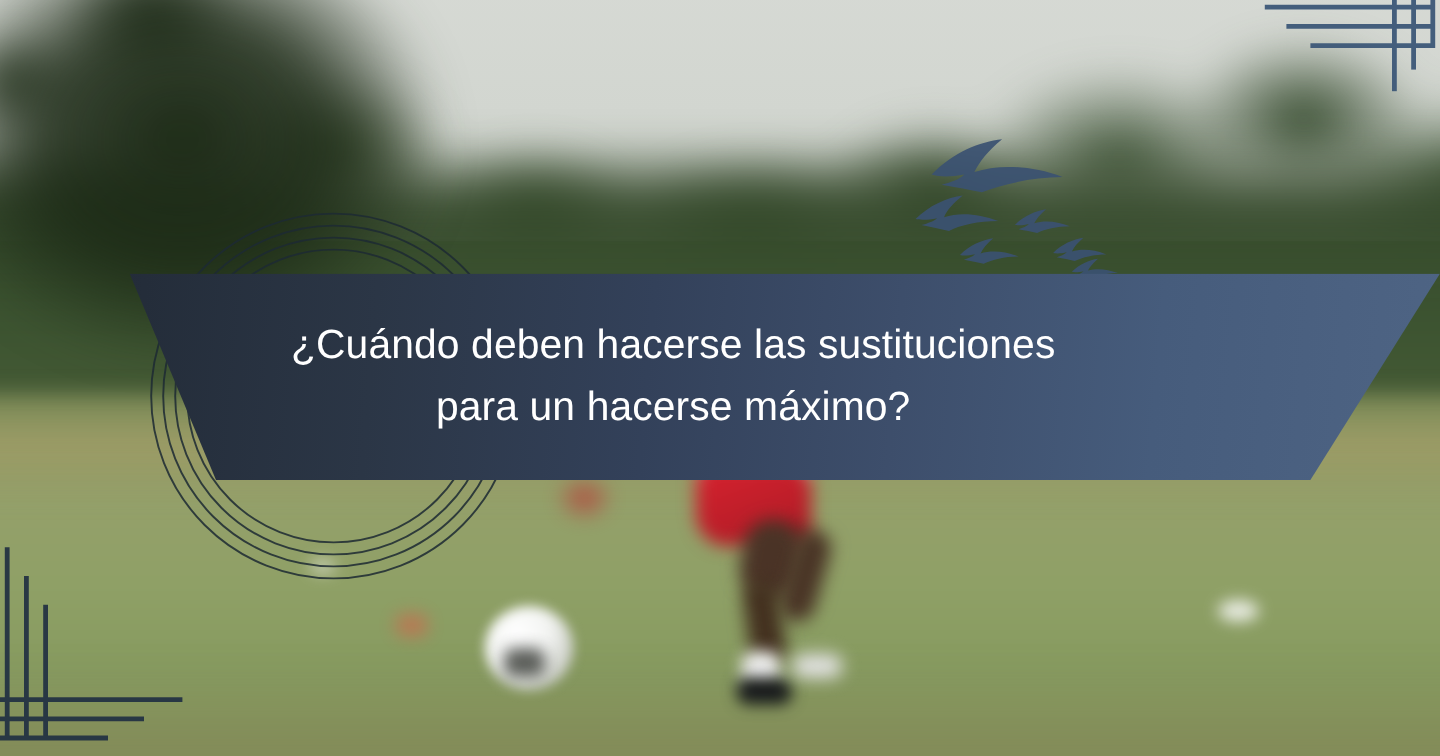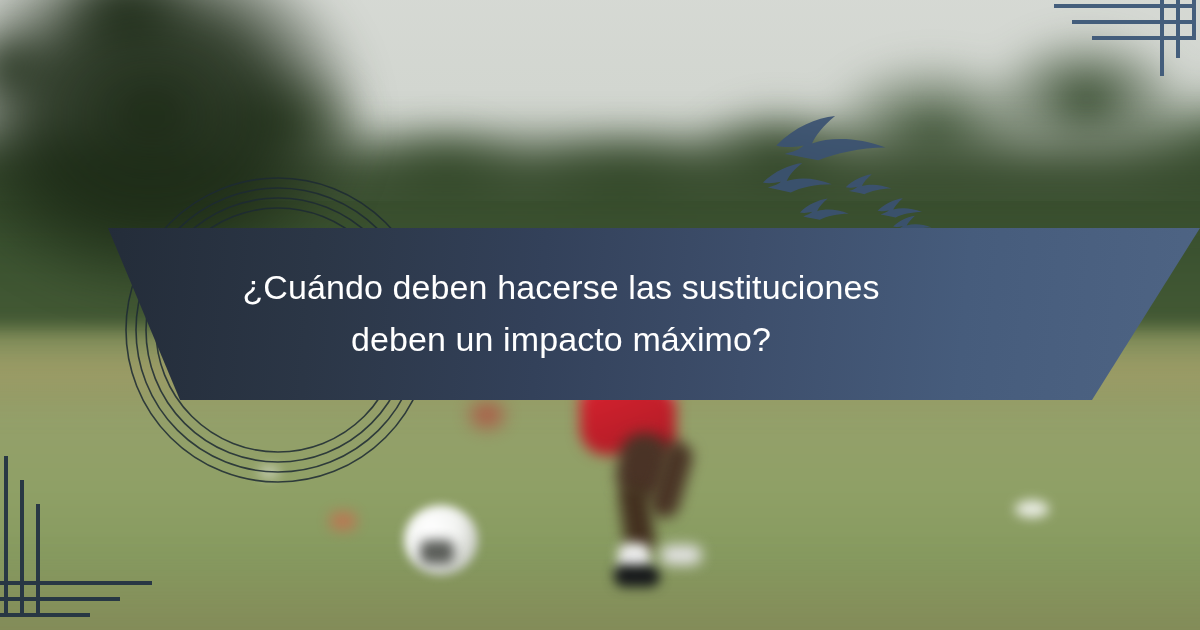--- a/index.html
+++ b/index.html
@@ -278,17 +278,17 @@
         <line x1="0" y1="159" x2="120" y2="159"></line>
         <line x1="0" y1="143" x2="152" y2="143"></line>
       </g>
     </svg>
   </div>
 
   <div class="banner">
     <div class="banner-shape"></div>
     <div class="banner-text">
       <div class="banner-line">¿Cuándo deben hacerse las sustituciones</div>
-      <div class="banner-line">deben un impacto máximo?</div>
+      <div class="banner-line">para un hacerse máximo?</div>
     </div>
   </div>
 
 </div>
 
 </body></html>

